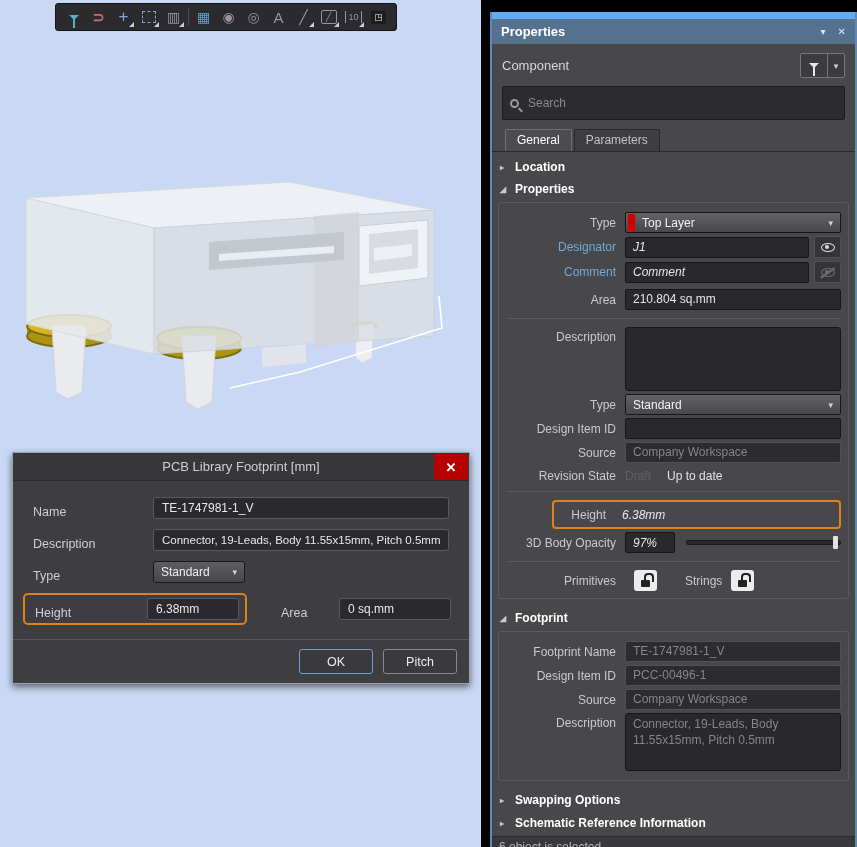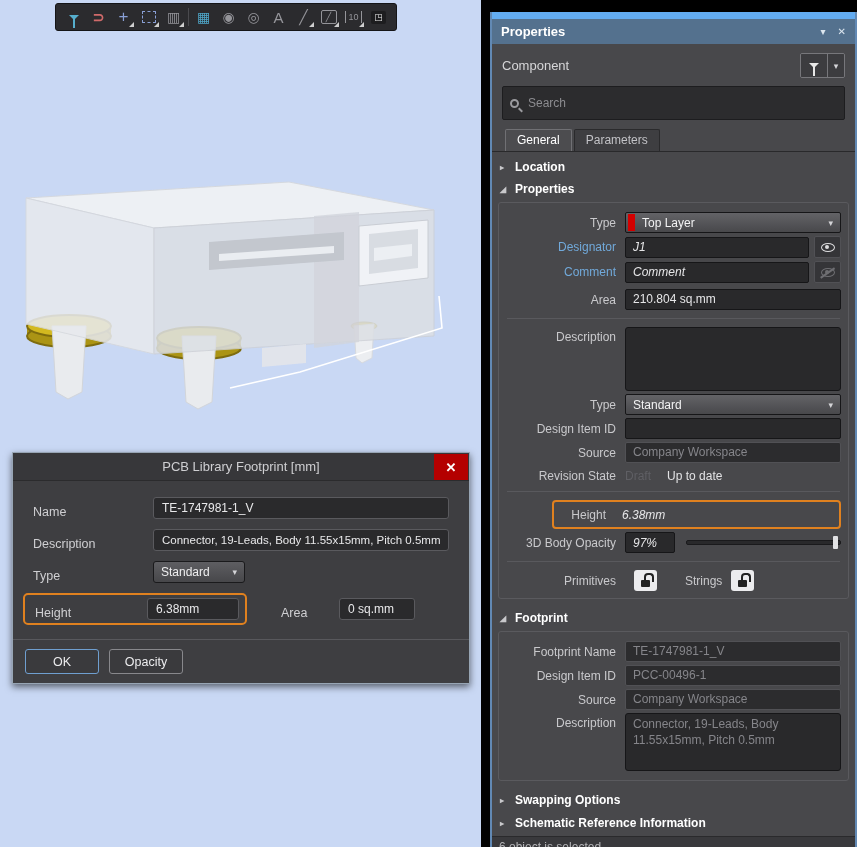--- a/index.html
+++ b/index.html
@@ -53,21 +53,21 @@
   .dinp { height:22px; background:#2a2a2c; border:1px solid #5a5a5e; border-radius:3px;
     color:#e8e8ea; font-size:12px; padding:0 8px; outline:none; }
   .dinp.grow { flex:1; min-width:0; }
   .dselect { width:92px; height:22px; background:linear-gradient(#5e5e62,#47474a);
     border:1px solid #1a1a1c; border-radius:3px; display:flex; align-items:center;
     color:#eeeeef; font-size:12px; padding:0 7px; }
   .dselect .arr { margin-left:auto; font-size:9px; color:#d5d5d8; }
   .dhl { display:flex; align-items:center; border:2px solid #e0811f; border-radius:5px;
     padding:3px 6px 3px 10px; margin-left:-10px; }
   .dhl .dlbl { width:112px; }
-  .dlg-footer { border-top:1px solid #58585c; padding:9px 12px; display:flex; justify-content:flex-start; gap:10px; }
+  .dlg-footer { border-top:1px solid #58585c; padding:9px 12px; display:flex; justify-content:flex-end; gap:10px; }
   .btn { min-width:74px; height:25px; background:#3a3a3d; color:#ececee; font-size:12.5px;
     border-radius:3px; display:flex; align-items:center; justify-content:center; }
   .btn.ok { border:1px solid #6f9fd0; } .btn.cancel { border:1px solid #88888c; }
 
   
   .panel { position:absolute; left:490px; top:12px; width:367px; height:847px; background:#48484b;
     border-left:2px solid #6289b4; border-right:2px solid #6289b4; border-bottom:2px solid #6289b4;
     display:flex; flex-direction:column; }
   .topstrip { height:7px; background:#63acf1; flex-shrink:0; }
   .titlebar { height:25px; background:#54718e; display:flex; align-items:center; padding:0 9px;
@@ -230,26 +230,26 @@
           <span>Standard</span>
           <span class="arr">▾</span>
         </div>
       </div>
       <div class="drow">
         <div class="dhl">
           <span class="dlbl">Height</span>
           <input class="dinp" style="width: 92px;" value="6.38mm">
         </div>
         <span class="dlbl" style="width:58px;margin-left:34px;">Area</span>
-        <input class="dinp" style="width: 76px;" value="0 sq.mm">
+        <input class="dinp" style="width: 112px;" value="0 sq.mm">
       </div>
     </div>
     <div class="dlg-footer">
       <div class="btn ok">OK</div>
-      <div class="btn cancel">Opacity</div>
+      <div class="btn cancel">Pitch</div>
     </div>
   </div>
 </div>
 
 <div class="divider"></div>
 
 <div class="panel">
   <div class="topstrip"></div>
   <div class="titlebar">
     <span>Properties</span>

